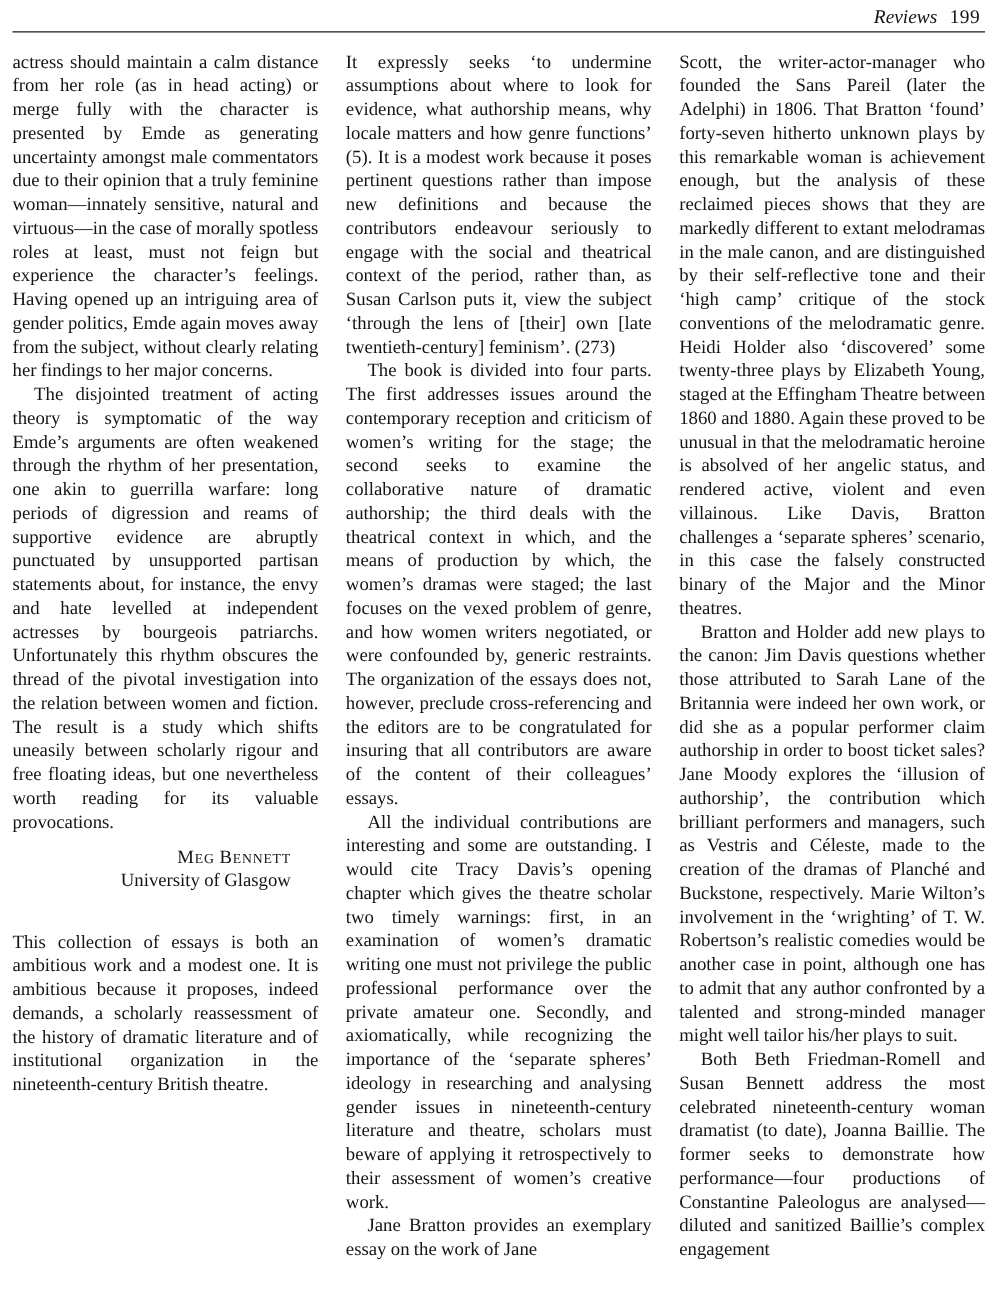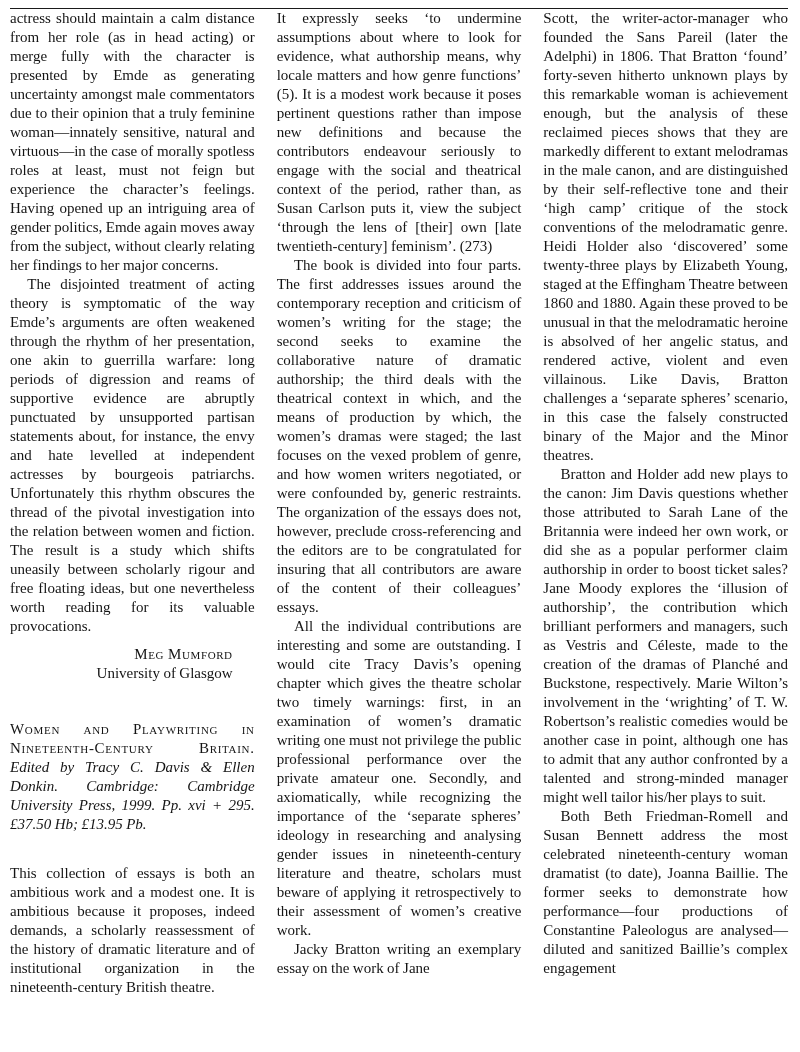--- a/index.html
+++ b/index.html
@@ -22,20 +22,21 @@
   .hdr-section { font-style: italic; margin-right: 10px; }
   .hdr-page { font-style: normal; letter-spacing: 0.3px; }
   .rule {
     border-bottom: 1.6px solid #1a1a1a;
     margin-top: 3px;
   }
 
   .columns {
     display: flex;
     gap: 22px;
+    margin-top: 15px;
     height: 1012px;
   }
   .col {
     flex: 1 1 0;
     text-align: justify;
     font-size: 15px;
     line-height: 19px;
     hyphens: auto;
     -webkit-hyphens: auto;
     word-spacing: -0.3px;
@@ -59,43 +60,42 @@
   .citation { font-style: italic; }
 
   p.opening { margin-top: 30px; }
   .italic { }
 </style>
 </head>
 <body>
 
 <div class="page">
 
+  <div class="header">
+    <span class="hdr-section">Reviews</span><span class="hdr-page">199</span>
+  </div>
   <div class="rule"></div>
 
   <div class="columns">
 
     <div class="col">
       <p class="noindent">actress should maintain a calm distance from her role (as in head acting) or merge fully with the character is presented by Emde as generating uncertainty amongst male commentators due to their opinion that a truly feminine woman—innately sensitive, natural and virtuous—in the case of morally spotless roles at least, must not feign but experience the character’s feelings. Having opened up an intriguing area of gender politics, Emde again moves away from the subject, without clearly relating her findings to her major concerns.</p>
       <p>The disjointed treatment of acting theory is symptomatic of the way Emde’s arguments are often weakened through the rhythm of her presentation, one akin to guerrilla warfare: long periods of digression and reams of supportive evidence are abruptly punctuated by unsupported partisan statements about, for instance, the envy and hate levelled at independent actresses by bourgeois patriarchs. Unfortunately this rhythm obscures the thread of the pivotal investigation into the relation between women and fiction. The result is a study which shifts uneasily between scholarly rigour and free floating ideas, but one nevertheless worth reading for its valuable provocations.</p>
       <div class="signature">
-        <div class="sig-name">Meg Mumford</div>
+        <div class="sig-name">Meg Bennett</div>
         <div class="sig-affil">University of Glasgow</div>
       </div>
-      <p class="review-heading noindent">
-        <span class="smallcaps">Women and Playwriting in Nineteenth-Century Britain.</span>
-        <span class="citation">Edited by Tracy C. Davis &amp; Ellen Donkin. Cambridge: Cambridge University Press, 1999. Pp. xvi + 295. £37.50 Hb; £13.95 Pb.</span>
-      </p>
       <p class="opening noindent">This collection of essays is both an ambitious work and a modest one. It is ambitious because it proposes, indeed demands, a scholarly reassessment of the history of dramatic literature and of institutional organization in the nineteenth-century British theatre.</p>
     </div>
 
     <div class="col">
       <p class="noindent">It expressly seeks ‘to undermine assumptions about where to look for evidence, what authorship means, why locale matters and how genre functions’ (5). It is a modest work because it poses pertinent questions rather than impose new definitions and because the contributors endeavour seriously to engage with the social and theatrical context of the period, rather than, as Susan Carlson puts it, view the subject ‘through the lens of [their] own [late twentieth-century] feminism’. (273)</p>
       <p>The book is divided into four parts. The first addresses issues around the contemporary reception and criticism of women’s writing for the stage; the second seeks to examine the collaborative nature of dramatic authorship; the third deals with the theatrical context in which, and the means of production by which, the women’s dramas were staged; the last focuses on the vexed problem of genre, and how women writers negotiated, or were confounded by, generic restraints. The organization of the essays does not, however, preclude cross-referencing and the editors are to be congratulated for insuring that all contributors are aware of the content of their colleagues’ essays.</p>
       <p>All the individual contributions are interesting and some are outstanding. I would cite Tracy Davis’s opening chapter which gives the theatre scholar two timely warnings: first, in an examination of women’s dramatic writing one must not privilege the public professional performance over the private amateur one. Secondly, and axiomatically, while recognizing the importance of the ‘separate spheres’ ideology in researching and analysing gender issues in nineteenth-century literature and theatre, scholars must beware of applying it retrospectively to their assessment of women’s creative work.</p>
-      <p>Jacky Bratton writing an exemplary essay on the work of Jane</p>
+      <p>Jane Bratton provides an exemplary essay on the work of Jane</p>
     </div>
 
     <div class="col">
       <p class="noindent">Scott, the writer-actor-manager who founded the Sans Pareil (later the Adelphi) in 1806. That Bratton ‘found’ forty-seven hitherto unknown plays by this remarkable woman is achievement enough, but the analysis of these reclaimed pieces shows that they are markedly different to extant melodramas in the male canon, and are distinguished by their self-reflective tone and their ‘high camp’ critique of the stock conventions of the melodramatic genre. Heidi Holder also ‘discovered’ some twenty-three plays by Elizabeth Young, staged at the Effingham Theatre between 1860 and 1880. Again these proved to be unusual in that the melodramatic heroine is absolved of her angelic status, and rendered active, violent and even villainous. Like Davis, Bratton challenges a ‘separate spheres’ scenario, in this case the falsely constructed binary of the Major and the Minor theatres.</p>
       <p>Bratton and Holder add new plays to the canon: Jim Davis questions whether those attributed to Sarah Lane of the Britannia were indeed her own work, or did she as a popular performer claim authorship in order to boost ticket sales? Jane Moody explores the ‘illusion of authorship’, the contribution which brilliant performers and managers, such as Vestris and Céleste, made to the creation of the dramas of Planché and Buckstone, respectively. Marie Wilton’s involvement in the ‘wrighting’ of T. W. Robertson’s realistic comedies would be another case in point, although one has to admit that any author confronted by a talented and strong-minded manager might well tailor his/her plays to suit.</p>
       <p><span>Both Beth Friedman-Romell and Susan Bennett address the most celebrated nineteenth-century woman dramatist (to date), Joanna Baillie. The former seeks to demonstrate how performance—four productions of </span><span class="italic">Constantine Paleologus</span><span> are analysed—diluted and sanitized Baillie’s complex engagement</span></p>
     </div>
 
   </div>
 </div>

